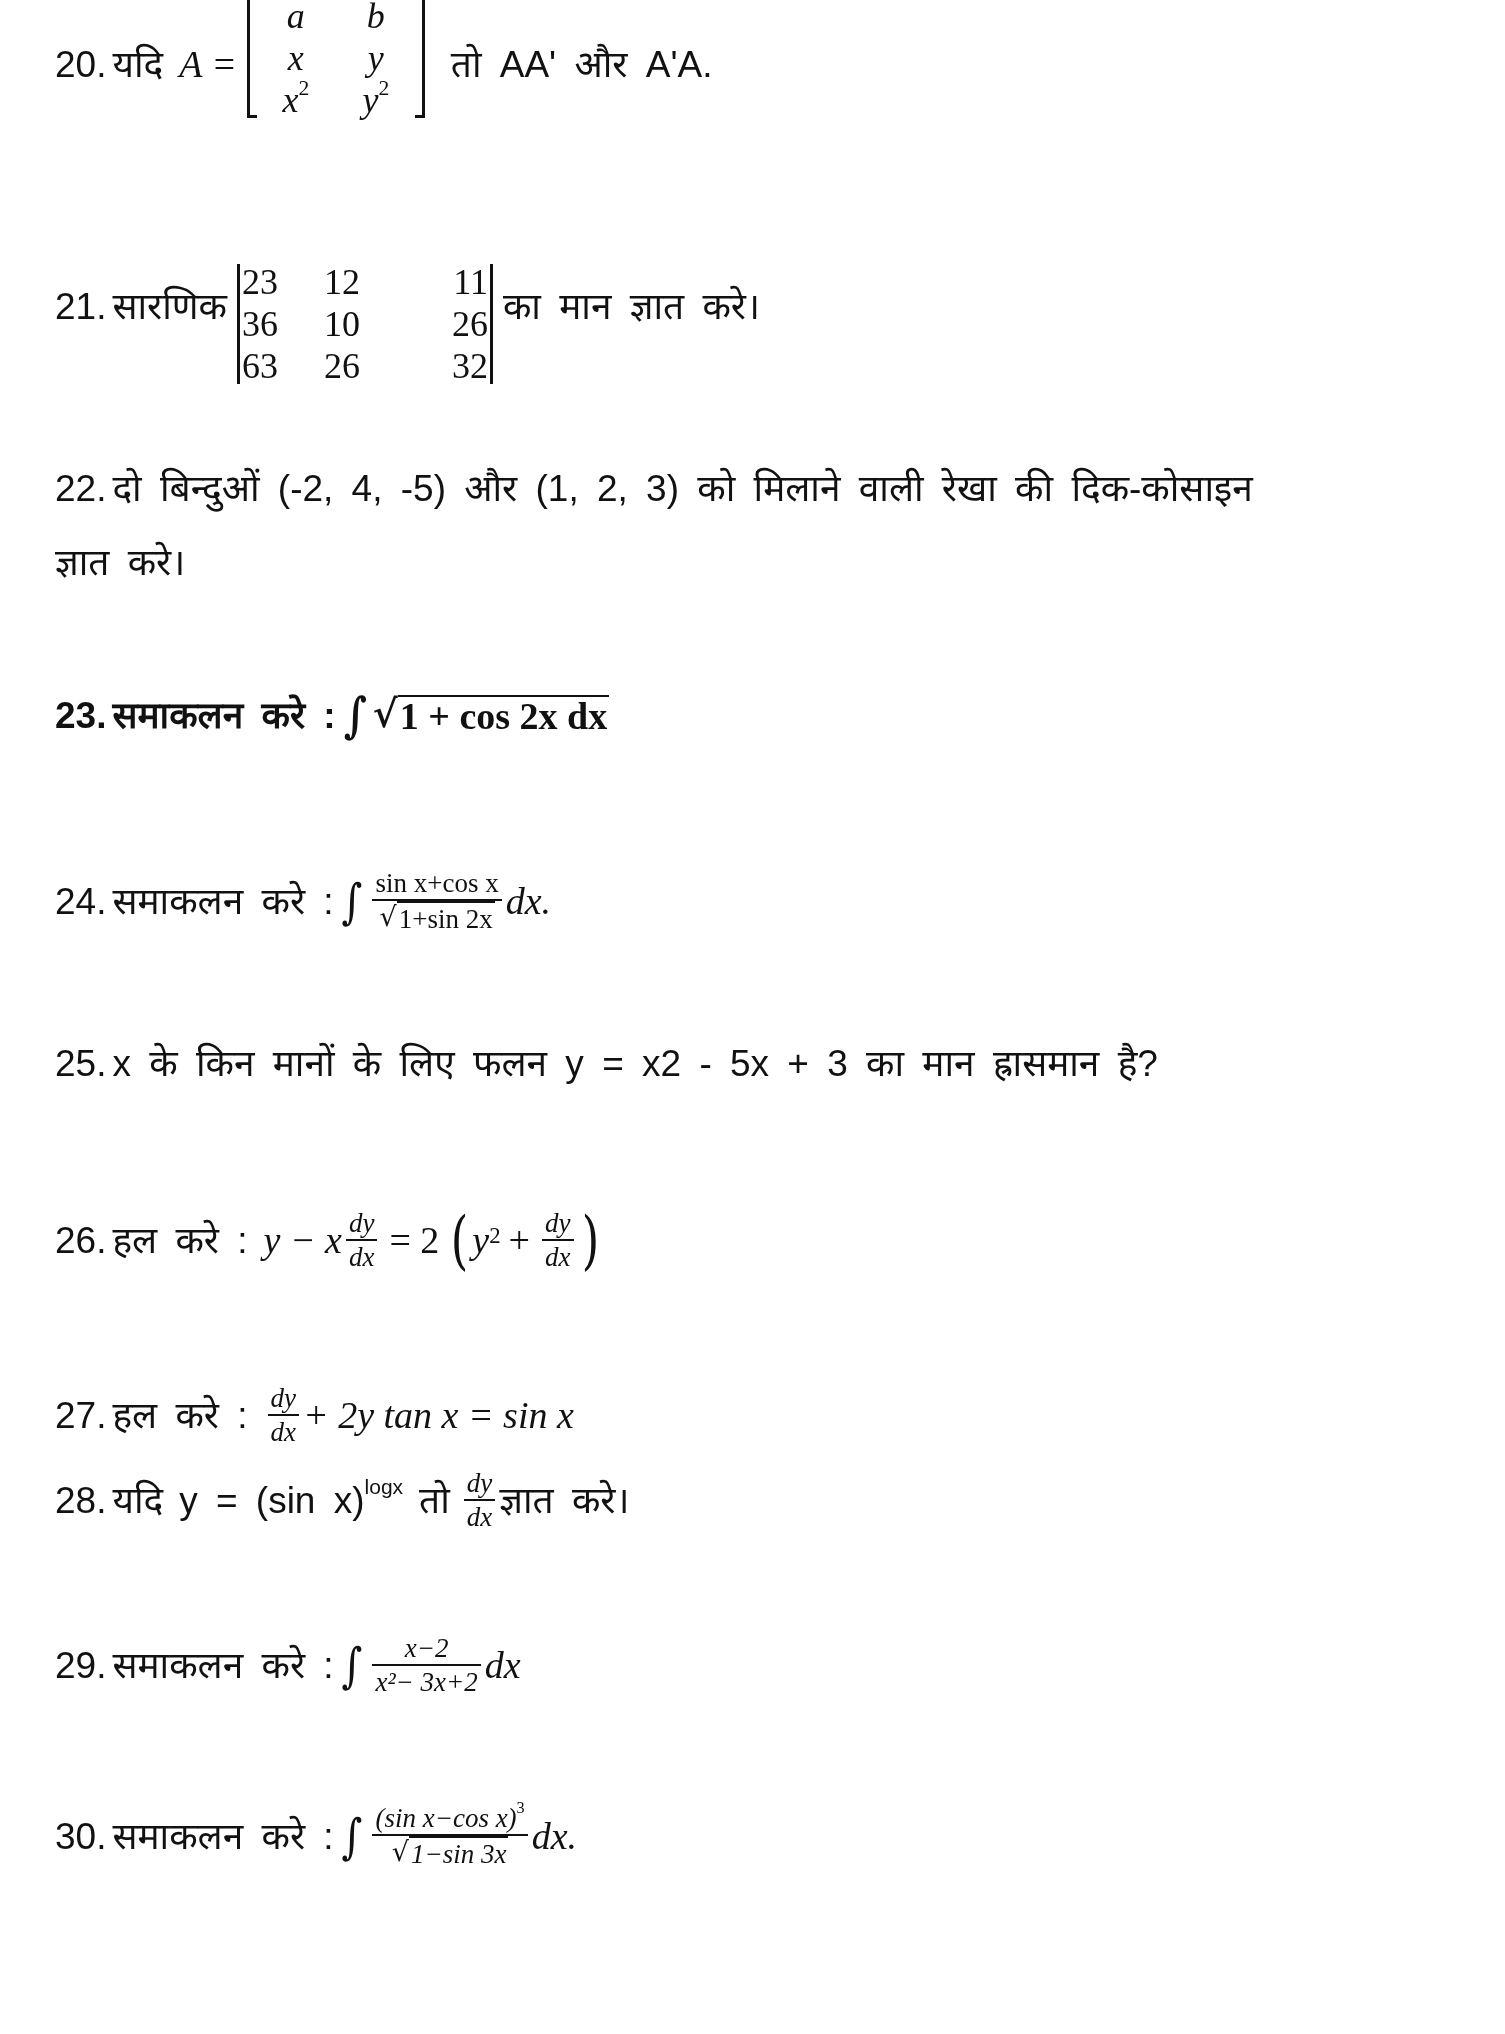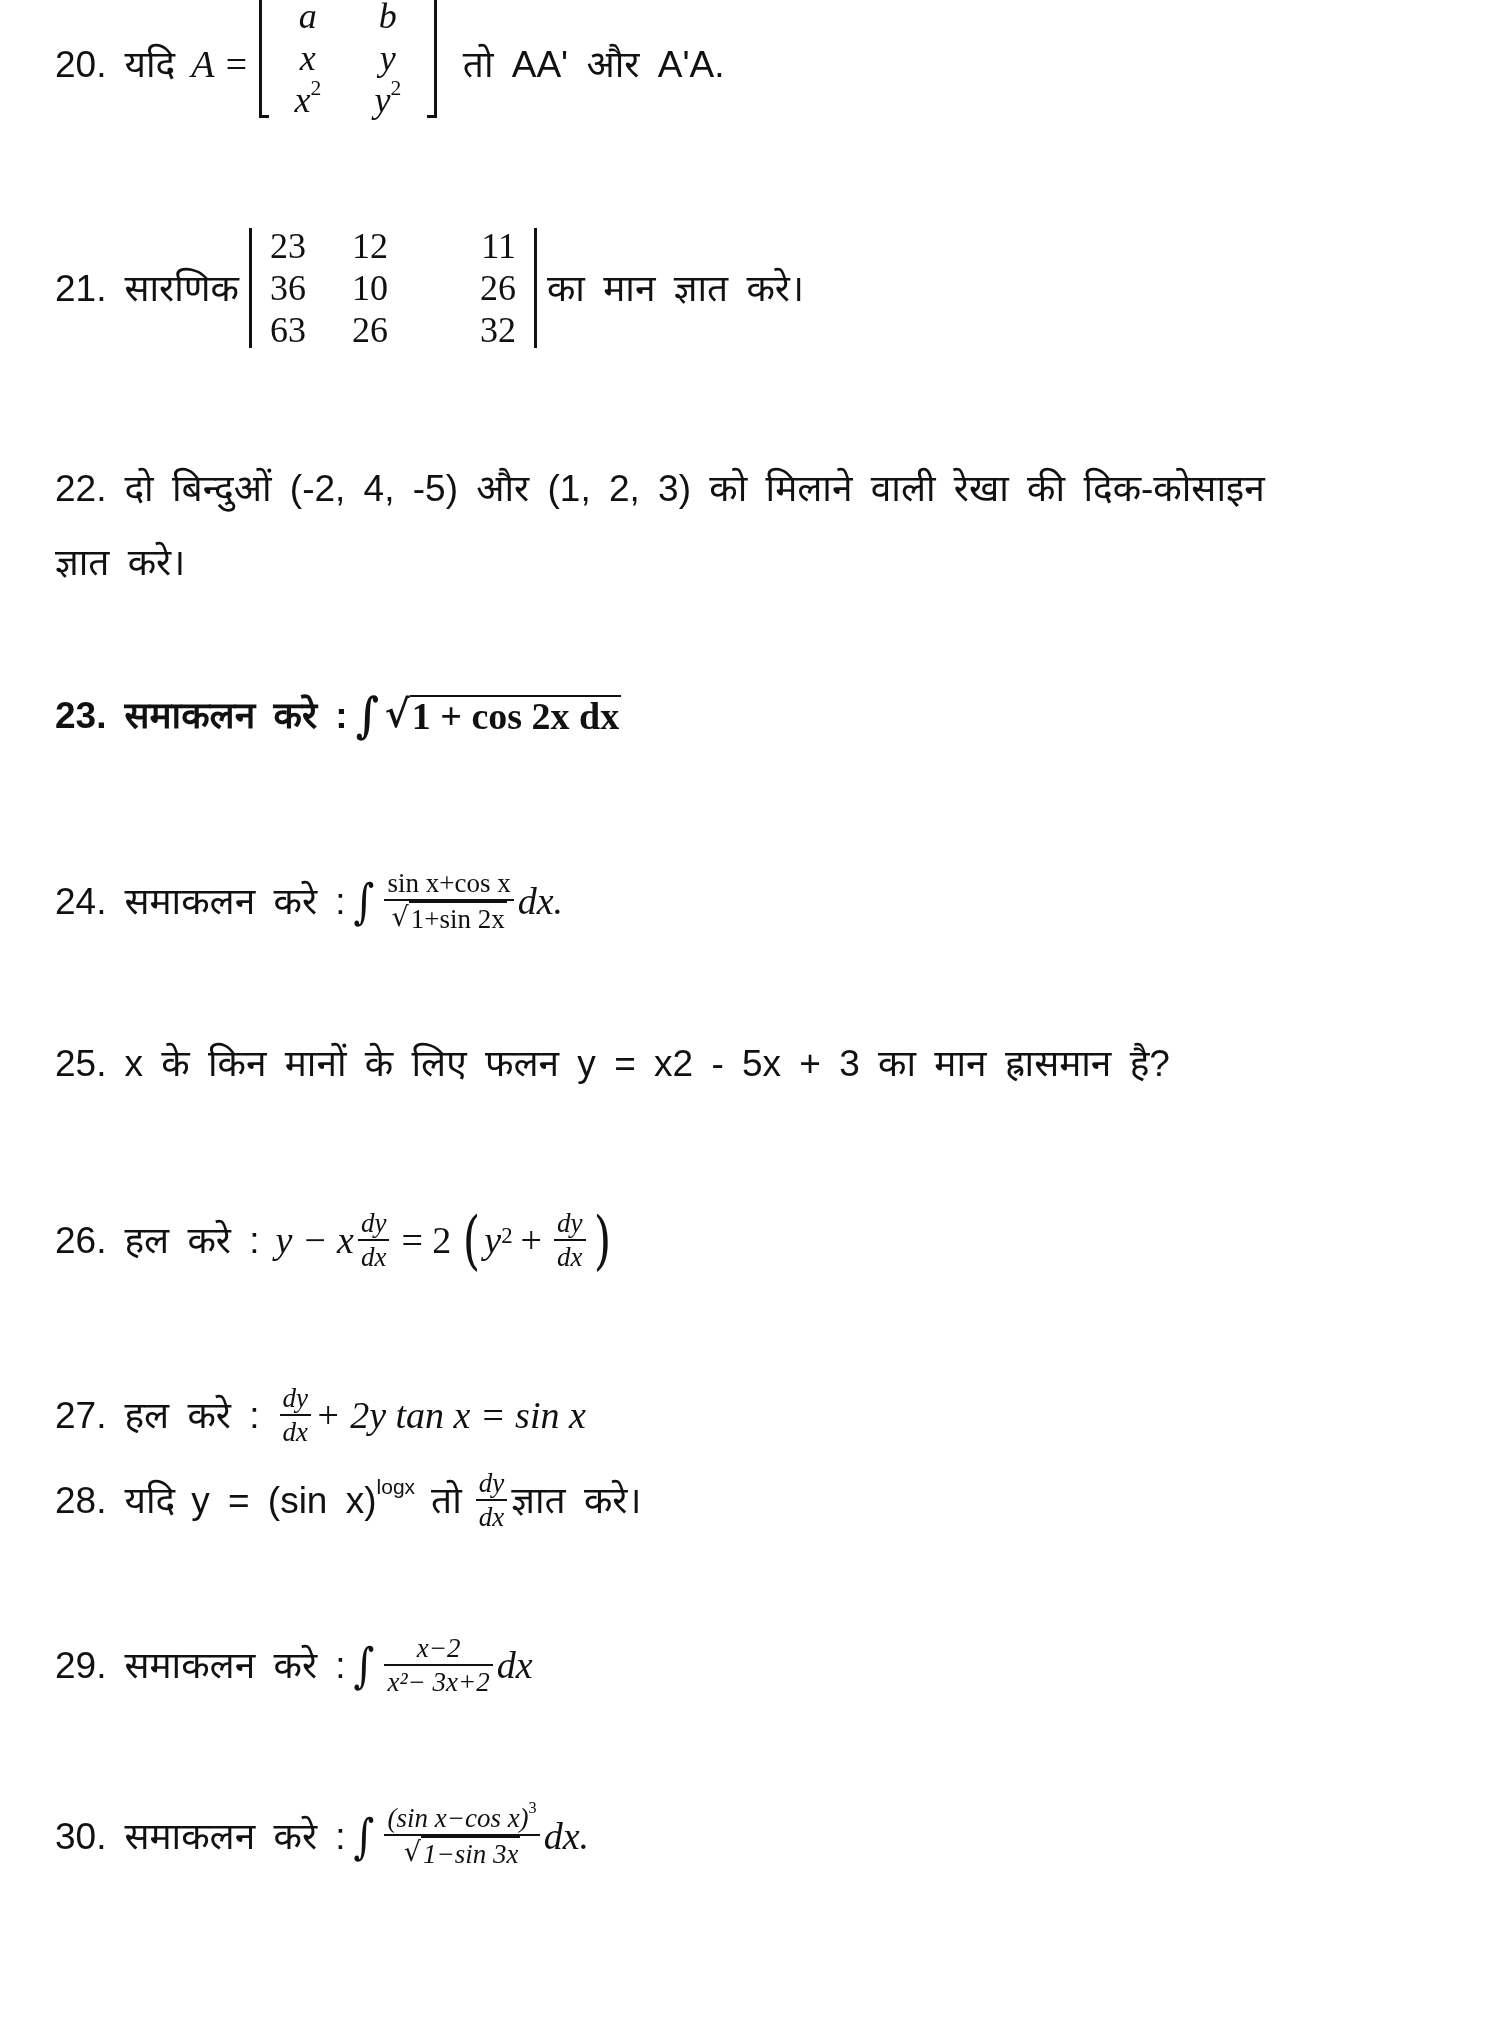--- a/index.html
+++ b/index.html
@@ -6,21 +6,21 @@
     body {
       width: 1505px; height: 2034px; position: relative; overflow: hidden;
       color: #111111;
       font-family: "Liberation Sans", "DejaVu Sans", sans-serif;
     }
     .q {
       position: absolute; left: 55px;
       font-size: 37px; line-height: 1; white-space: nowrap;
       display: flex; align-items: center;
     }
-    .num { margin-right: 18px; }
+    .num { margin-right: 6px; }
     .hi { word-spacing: 8px; }
     .gap { margin-left: 16px; }
     .m {
       font-family: "Liberation Serif", "DejaVu Serif", serif;
       font-size: 38px;
       display: inline-flex; align-items: center;
     }
     .m i { font-style: italic; }
     .sup { font-size: 0.6em; vertical-align: super; position: relative; top: -4px; }
     .int { font-family: "DejaVu Serif", serif; font-size: 40px; margin: 0 6px 0 8px; transform: scaleY(1.2); display:inline-block; }
@@ -35,21 +35,21 @@
       text-align: center; row-gap: 6px;
       border-left: 3px solid #111; border-right: 3px solid #111;
       padding: 0 6px; margin: 0 10px; position: relative;
       font-family: "Liberation Serif", serif; font-size: 36px;
     }
     .matrix.bracket::before, .matrix.bracket::after {
       content: ""; position: absolute; bottom: 0; width: 10px; height: 3px; background: #111;
     }
     .matrix.bracket::before { left: -3px; }
     .matrix.bracket::after { right: -3px; }
-    .det { grid-template-columns: repeat(3, 82px); border-width: 3px; padding: 0 18px; }
+    .det { grid-template-columns: repeat(3, 82px); border-width: 3px; padding: 0 2px; margin-top: 36px; }
     .det span { text-align: left; }
     .det span:nth-child(3n) { text-align: right; }
     .matrix i { font-style: italic; }
     .paren-big { font-size: 64px; font-family: "DejaVu Serif", serif; font-weight: 200; line-height: 1; transform: scaleX(0.7); display:inline-block; }
     .line2 { position: absolute; left: 55px; font-size: 37px; }
   </style>
 </head>
 <body>
 
 <div class="q" style="top:10px;">

